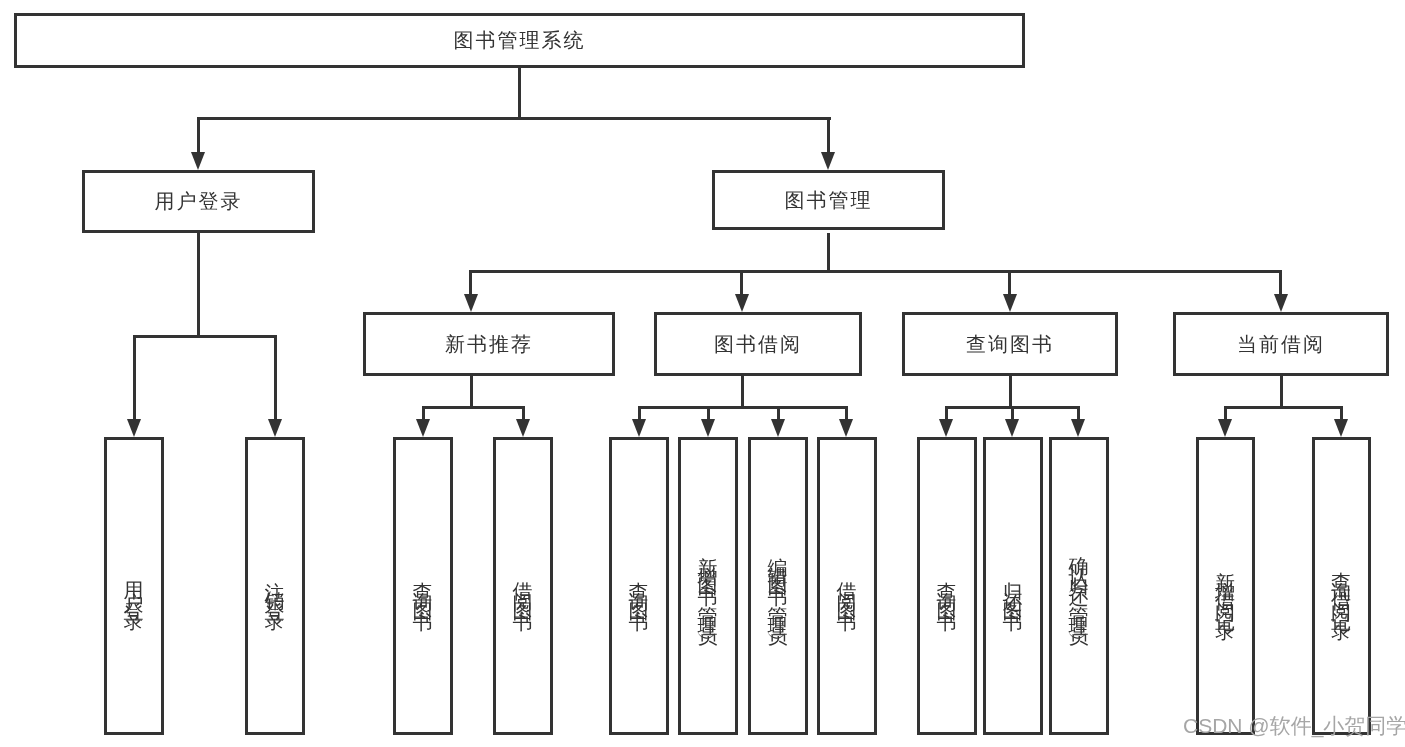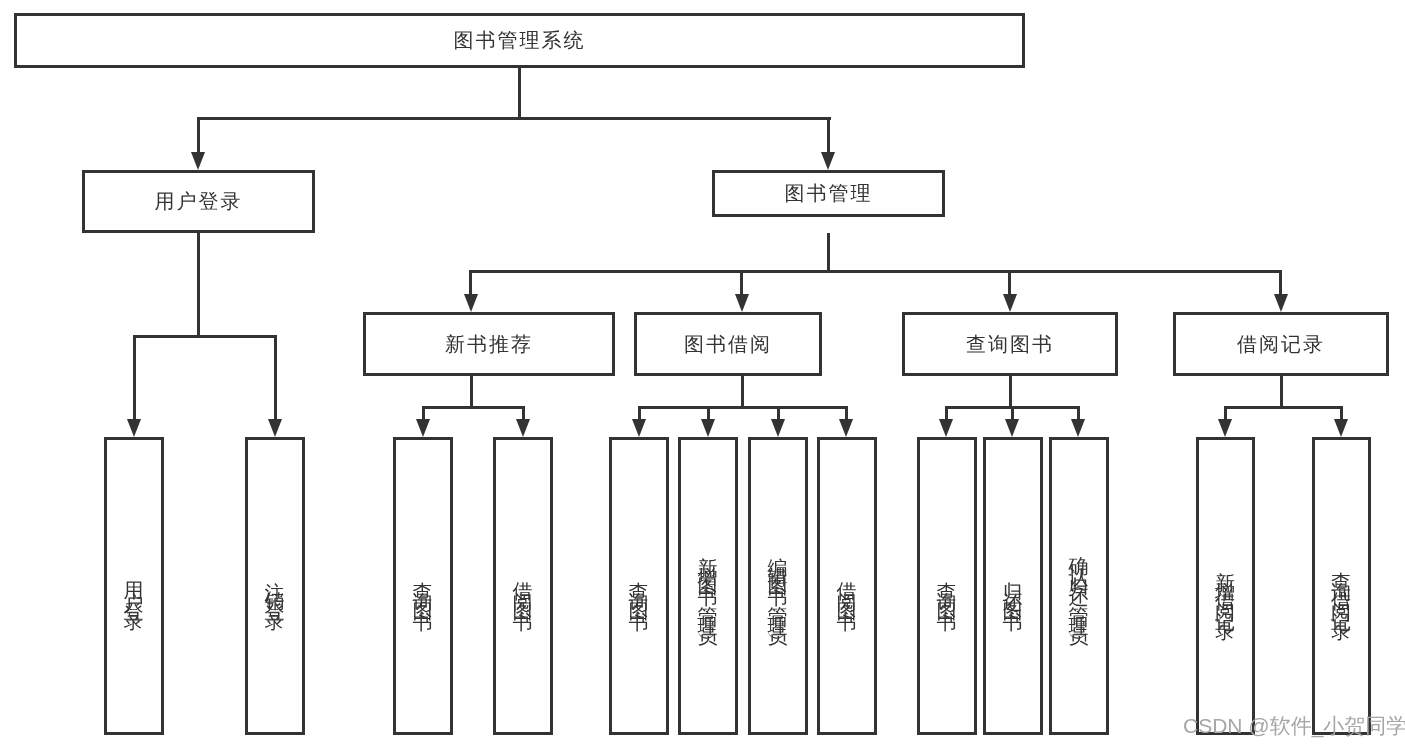--- a/index.html
+++ b/index.html
@@ -40,35 +40,35 @@
 
 <div class="canvas">
 
   <div class="box" style="left:14px;top:13px;width:1011px;height:55px">
     <span>图书管理系统</span>
   </div>
 
   <div class="box" style="left:82px;top:170px;width:233px;height:63px">
     <span>用户登录</span>
   </div>
-  <div class="box" style="left:712px;top:170px;width:233px;height:47px">
+  <div class="box" style="left:712px;top:170px;width:233px;height:60px">
     <span>图书管理</span>
   </div>
 
   <div class="box" style="left:363px;top:312px;width:252px;height:64px">
     <span>新书推荐</span>
   </div>
-  <div class="box" style="left:634px;top:312px;width:188px;height:64px">
+  <div class="box" style="left:654px;top:312px;width:208px;height:64px">
     <span>图书借阅</span>
   </div>
   <div class="box" style="left:902px;top:312px;width:216px;height:64px">
     <span>查询图书</span>
   </div>
   <div class="box" style="left:1173px;top:312px;width:216px;height:64px">
-    <span>借阅记录</span>
+    <span>当前借阅</span>
   </div>
 
   <div>
     <div class="v" style="left:518px;top:68px;height:52px"></div>
     <div class="h" style="left:197px;top:117px;width:634px"></div>
     <div class="v" style="left:197px;top:117px;height:37px"></div>
     <div class="arw" style="left:191px;top:152px"></div>
     <div class="v" style="left:827px;top:117px;height:37px"></div>
     <div class="arw" style="left:821px;top:152px"></div>
   </div>

